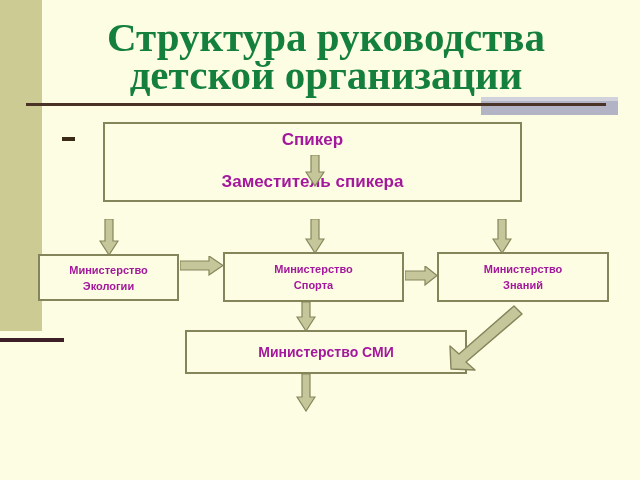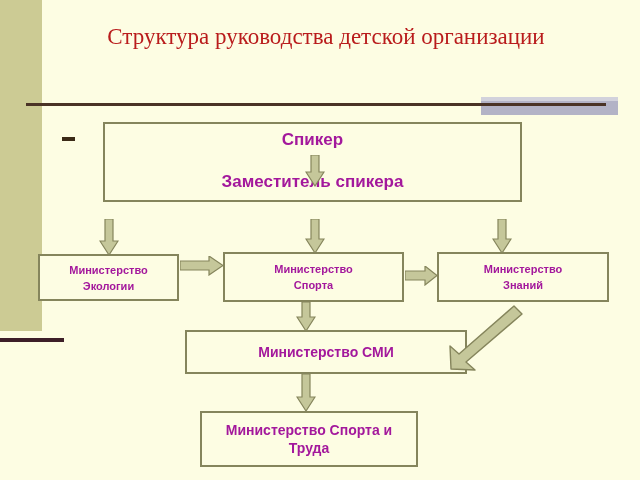--- a/index.html
+++ b/index.html
@@ -55,24 +55,25 @@
     border-top: 4px solid #d2d2dc;
   }
   
   .slide-title {
     position: absolute;
     left: 56px;
     top: 18px;
     width: 540px;
     text-align: center;
     font-family: "Liberation Serif", serif;
-    font-size: 23px;
+    font-size: 41px;
     line-height: 38px;
-    color: #b91c1c;
+    color: #15803d;
     letter-spacing: 0px;
+    font-weight: bold;
   }
   
   .dash-marker {
     position: absolute;
     left: 62px;
     top: 137px;
     width: 13px;
     height: 4px;
     background: #3b2a16;
   }
@@ -208,18 +209,14 @@
       <polygon points="84,6 92,14 36,62 45,70 21,69 20,46 29,54" fill="#c5c79a" stroke="#85855c" stroke-width="1.4" stroke-linejoin="round"></polygon>
     </svg>
   </div>
 
   <div class="arrow-v" style="left:296px; top:374px;">
     <svg width="20" height="38" viewBox="0 0 20 38">
       <polygon points="6,0 14,0 14,23 19,23 10,37 1,23 6,23" fill="#c5c79a" stroke="#85855c" stroke-width="1.2"></polygon>
     </svg>
   </div>
 
-  <div class="node node-sport">
-    <div>Министерство Спорта и</div>
-    <div>Труда</div>
-  </div>
 
 </div>
 
 </body></html>

